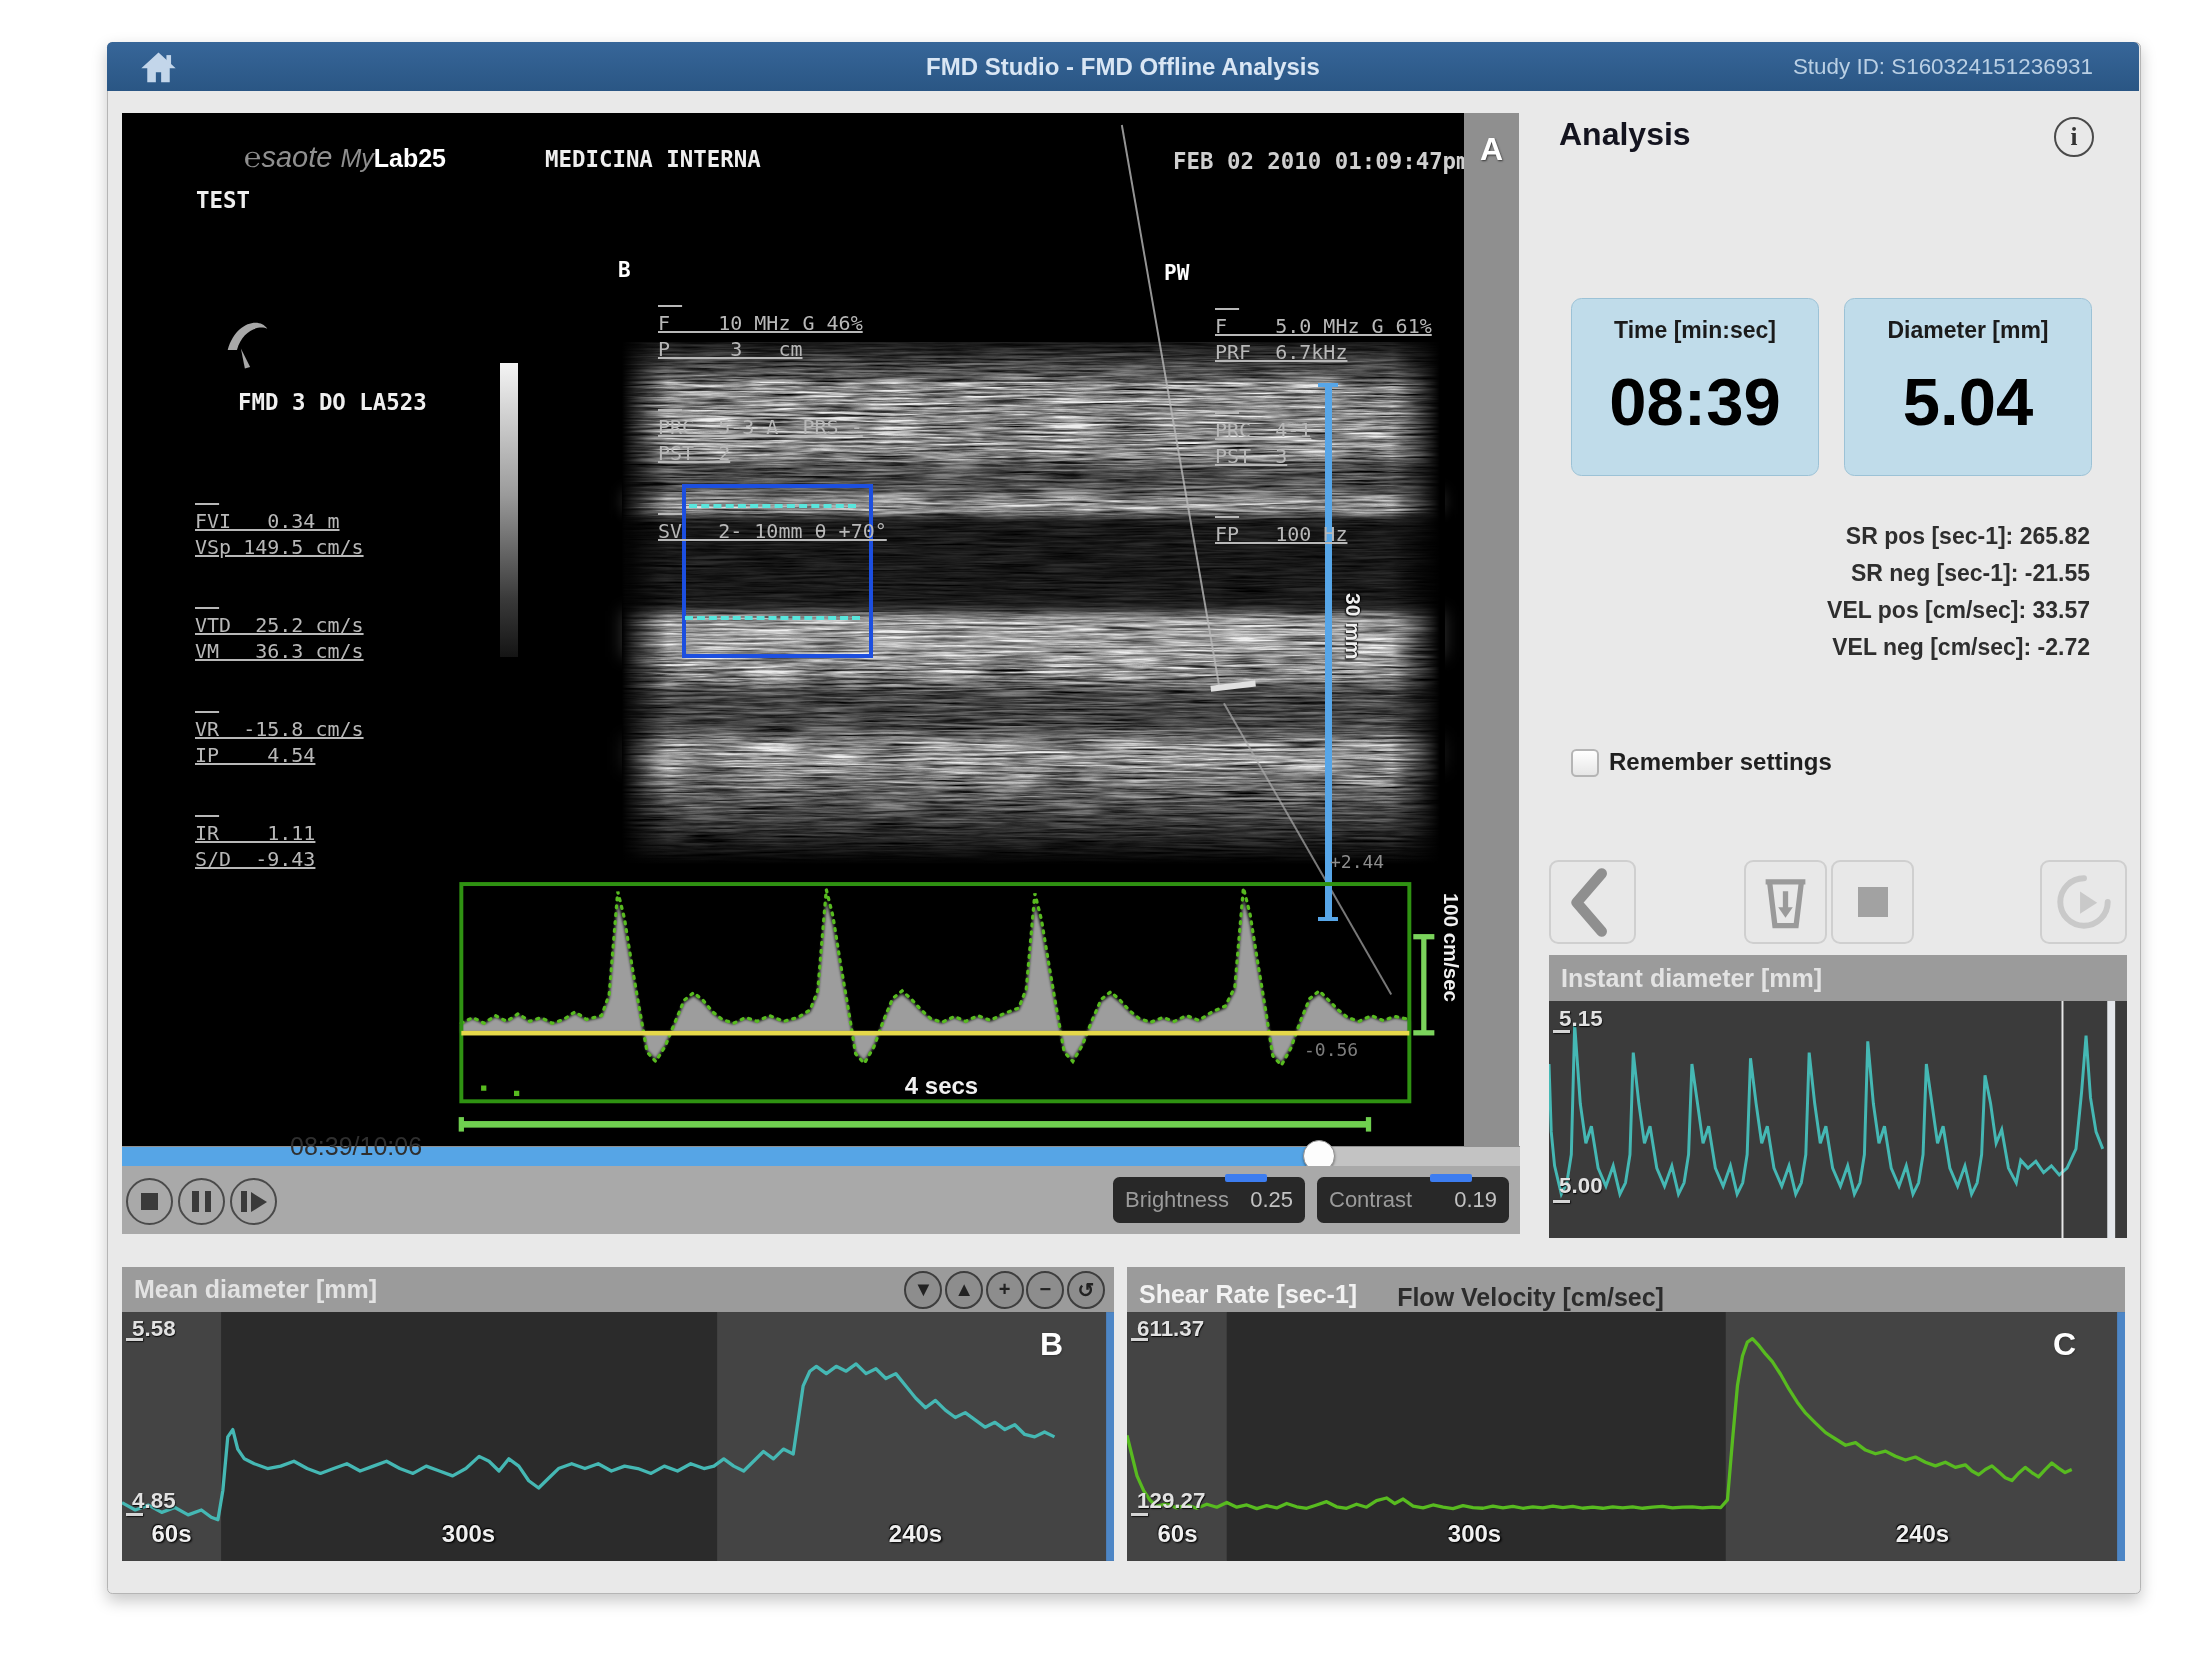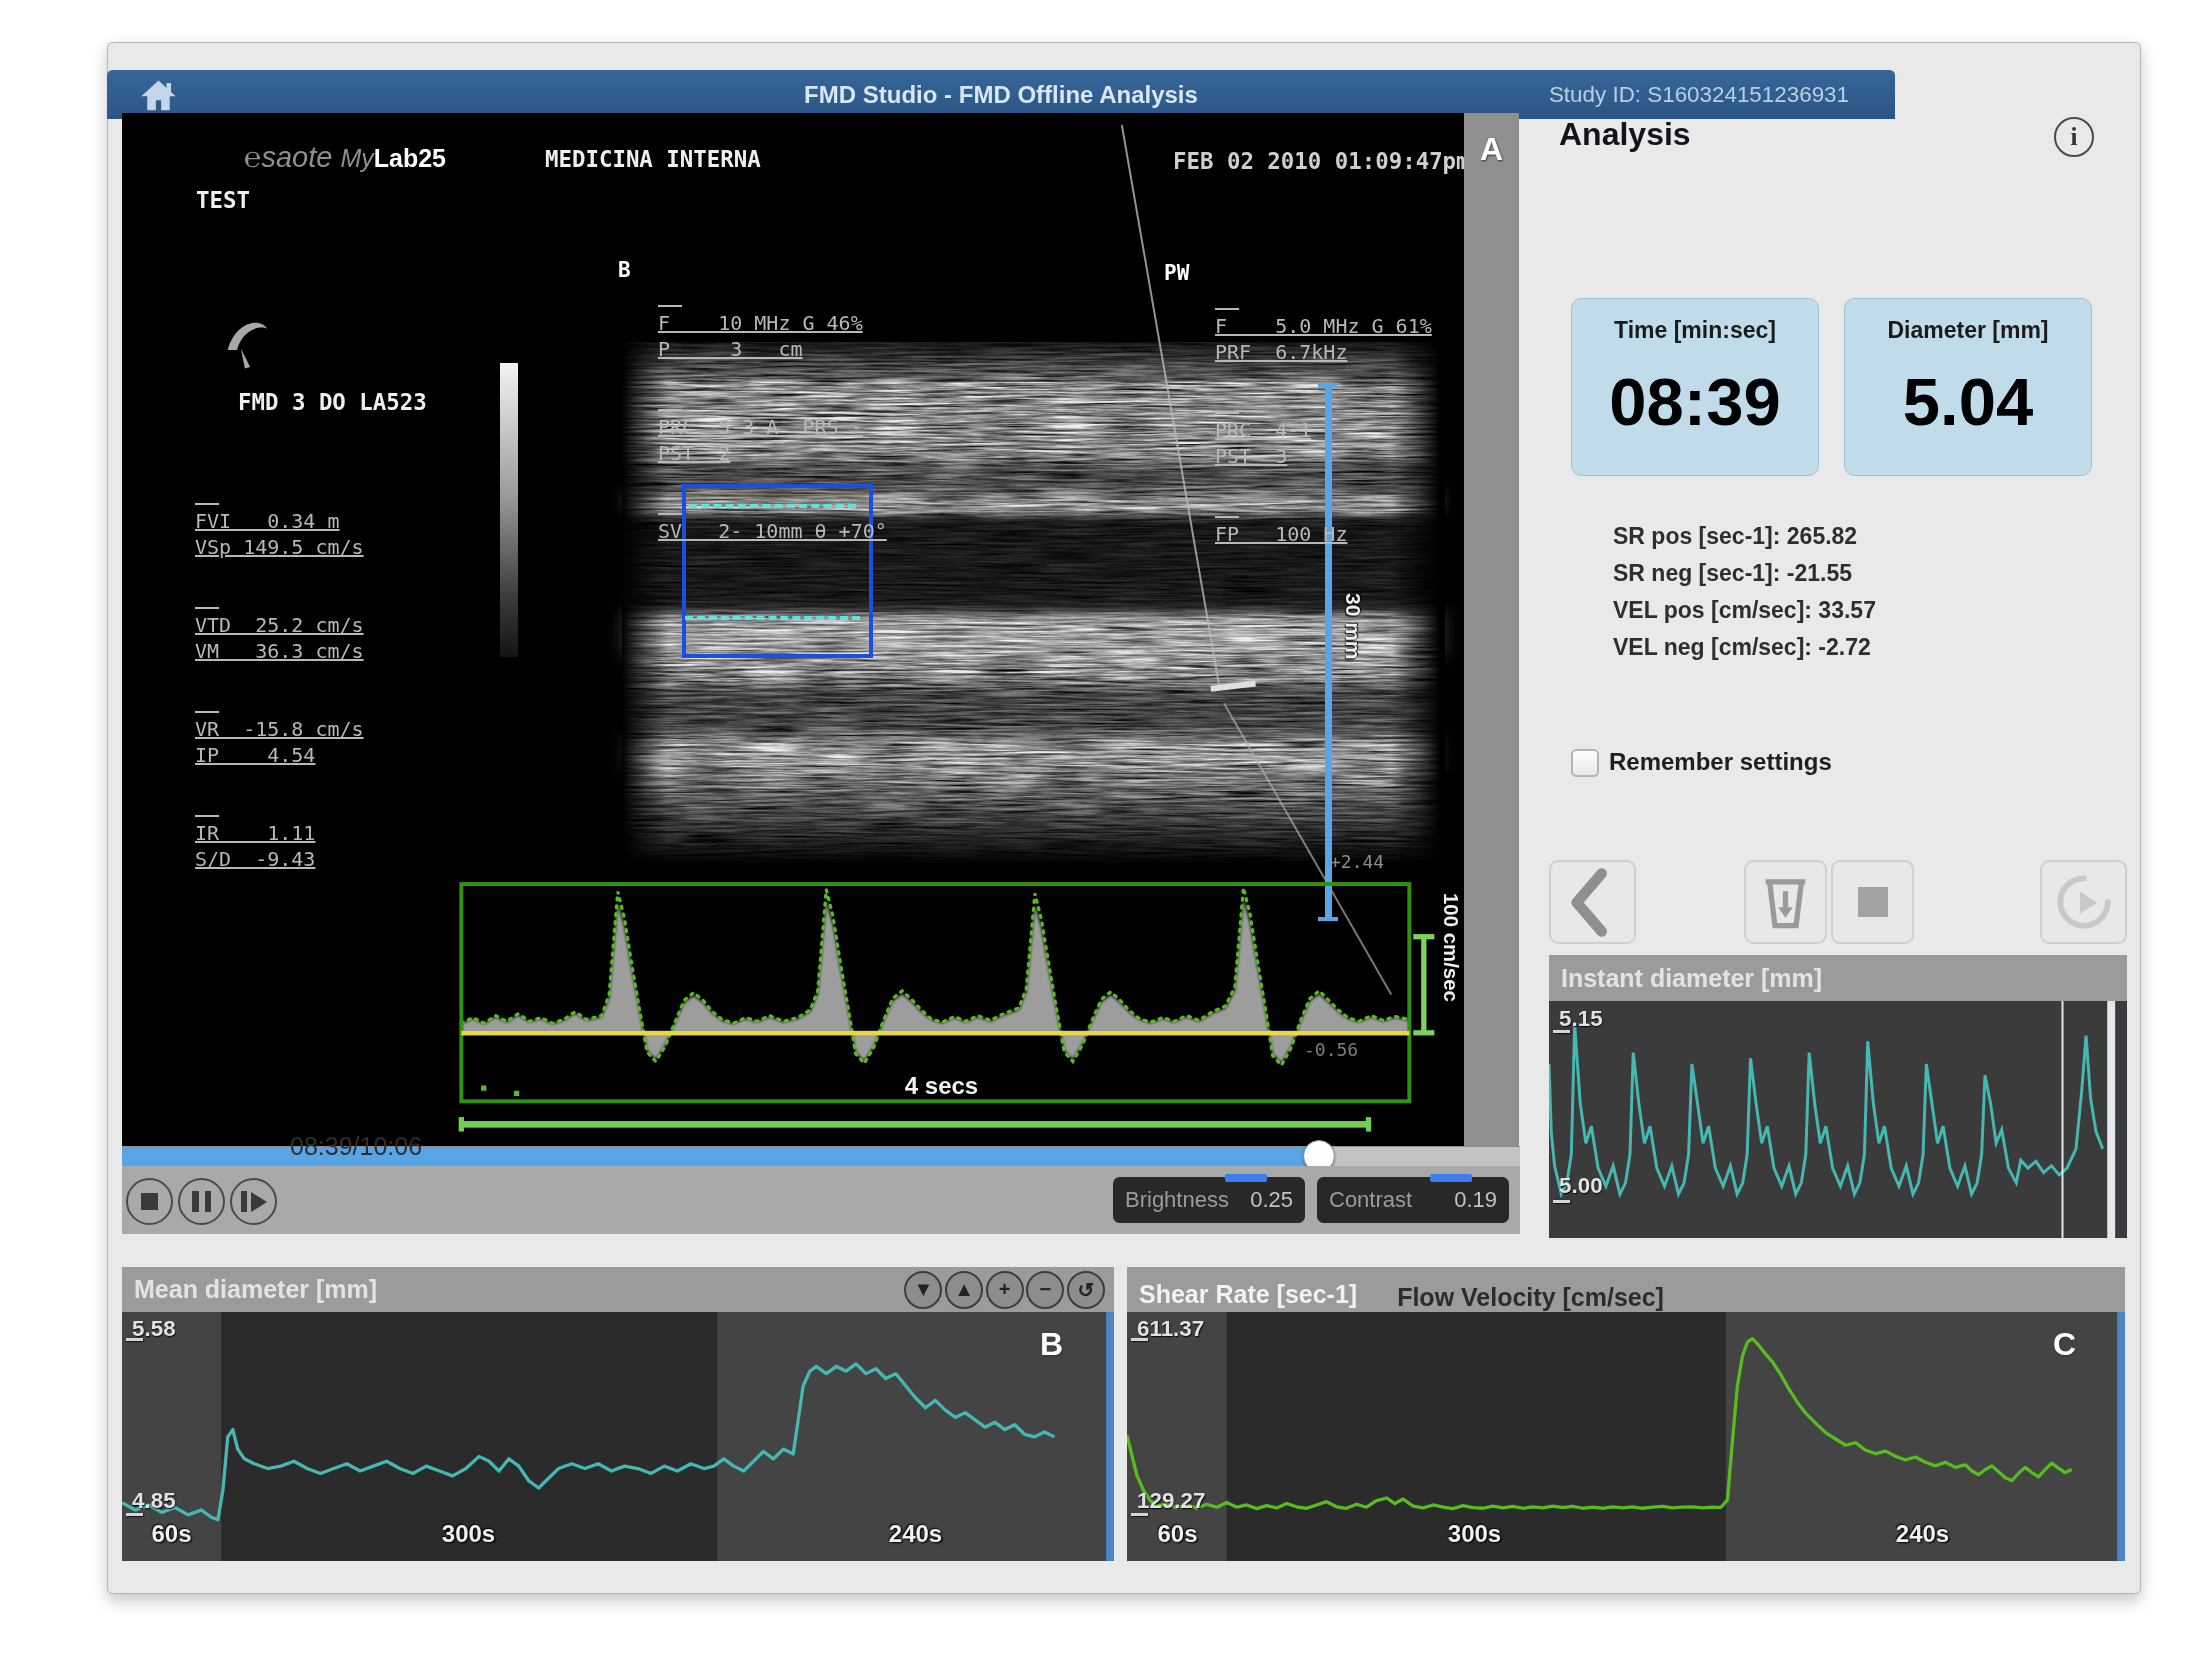--- a/index.html
+++ b/index.html
@@ -7,23 +7,23 @@
        font-family:"Liberation Sans",sans-serif;}
   .abs{position:absolute;}
   .mono{font-family:"DejaVu Sans Mono",monospace;}
   .olabel{color:#f0f0f0;font-weight:bold;
           text-shadow:1.3px 1.3px 2px #000,-0.7px -0.7px 1.3px #000;}
   .vtext{writing-mode:vertical-rl;}
   .tick{position:absolute;height:3.3px;background:#d6d6d6;width:17px;box-shadow:0.7px 0.7px 1.3px #000;}
   
   #app-window{left:107px;top:42px;width:2032px;height:1550px;background:#e9e9e9;
       border:0.7px solid #b5b5b5;border-radius:5.3px;box-shadow:0 6.6px 16px rgba(0,0,0,.22);}
-  #titlebar{left:107px;top:42px;width:1788px;height:49px;
+  #titlebar{left:107px;top:42px;width:2032px;height:49px;
       background:linear-gradient(#376699,#2a5684);border-radius:5.3px 5.3px 0 0;
-      display:flex;align-items:center;margin-top:28px;}
+      display:flex;align-items:center;}
   #titlebar .title{position:absolute;width:100%;text-align:center;color:#d9e6f4;
       font-size:24px;font-weight:bold;}
   #study-id{position:absolute;right:46px;color:#b9cfe4;font-size:22.4px;}
   
   #us-black{left:122px;top:113px;width:1343px;height:1033px;background:#000;overflow:hidden;}
   #a-strip{left:1464px;top:113px;width:55px;height:1033px;background:#8f8f8f;text-align:center;}
   .panel-letter{font-size:32px;font-weight:bold;color:#fff;text-shadow:0.7px 0.7px 2px #333;}
   .us-txt{color:#b8b8b8;font-size:20px;line-height:26px;white-space:pre;text-decoration:underline;}
   .us-strong{color:#efefef;font-weight:bold;font-size:22.4px;}
   
@@ -38,21 +38,21 @@
   .adj-box{position:absolute;width:192px;height:46px;background:#282828;border-radius:6.6px;
       display:flex;align-items:center;justify-content:space-between;padding:0 12px;box-sizing:border-box;}
   .adj-box .lbl{color:#9b9b9b;font-size:22px;}
   .adj-box .val{color:#c2c2c2;font-size:22px;}
   .adj-dash{position:absolute;width:42px;height:8px;background:#3d7df0;border-radius:2px;}
   
   .value-box{position:absolute;width:246px;height:176px;background:#c0dcea;
       border:1.3px solid #9cc2d6;border-radius:10.5px;text-align:center;}
   .value-box .lbl{font-size:23px;font-weight:bold;color:#1b1b1b;margin-top:18.4px;}
   .value-box .val{font-size:67px;font-weight:bold;color:#000;margin-top:19px;}
-  .stat-line{font-size:23px;font-weight:bold;color:#2e2e2e;line-height:37px;}
+  .stat-line{font-size:23px;font-weight:bold;color:#2e2e2e;line-height:37px;text-align:right;}
   .tool-btn{position:absolute;width:83px;height:80px;border:2.6px solid #cfcfcf;border-radius:9.2px;
       background:#e8e8e8;display:flex;align-items:center;justify-content:center;}
   
   .chart-head{position:absolute;background:#9b9b9b;color:#e3e3e3;font-weight:bold;font-size:25px;
       display:flex;align-items:center;padding-left:12px;box-sizing:border-box;}
   .chart-bg{position:absolute;background:#3b3b3b;}
   .circle-btn{width:34px;height:34px;border-radius:50%;border:2px solid #3d3d3d;background:#8d8d8d;
       color:#222;display:flex;align-items:center;justify-content:center;
       font-size:20px;font-weight:bold;margin-left:2.6px;}
   .zone-label{position:absolute;text-align:center;font-size:24px;}

